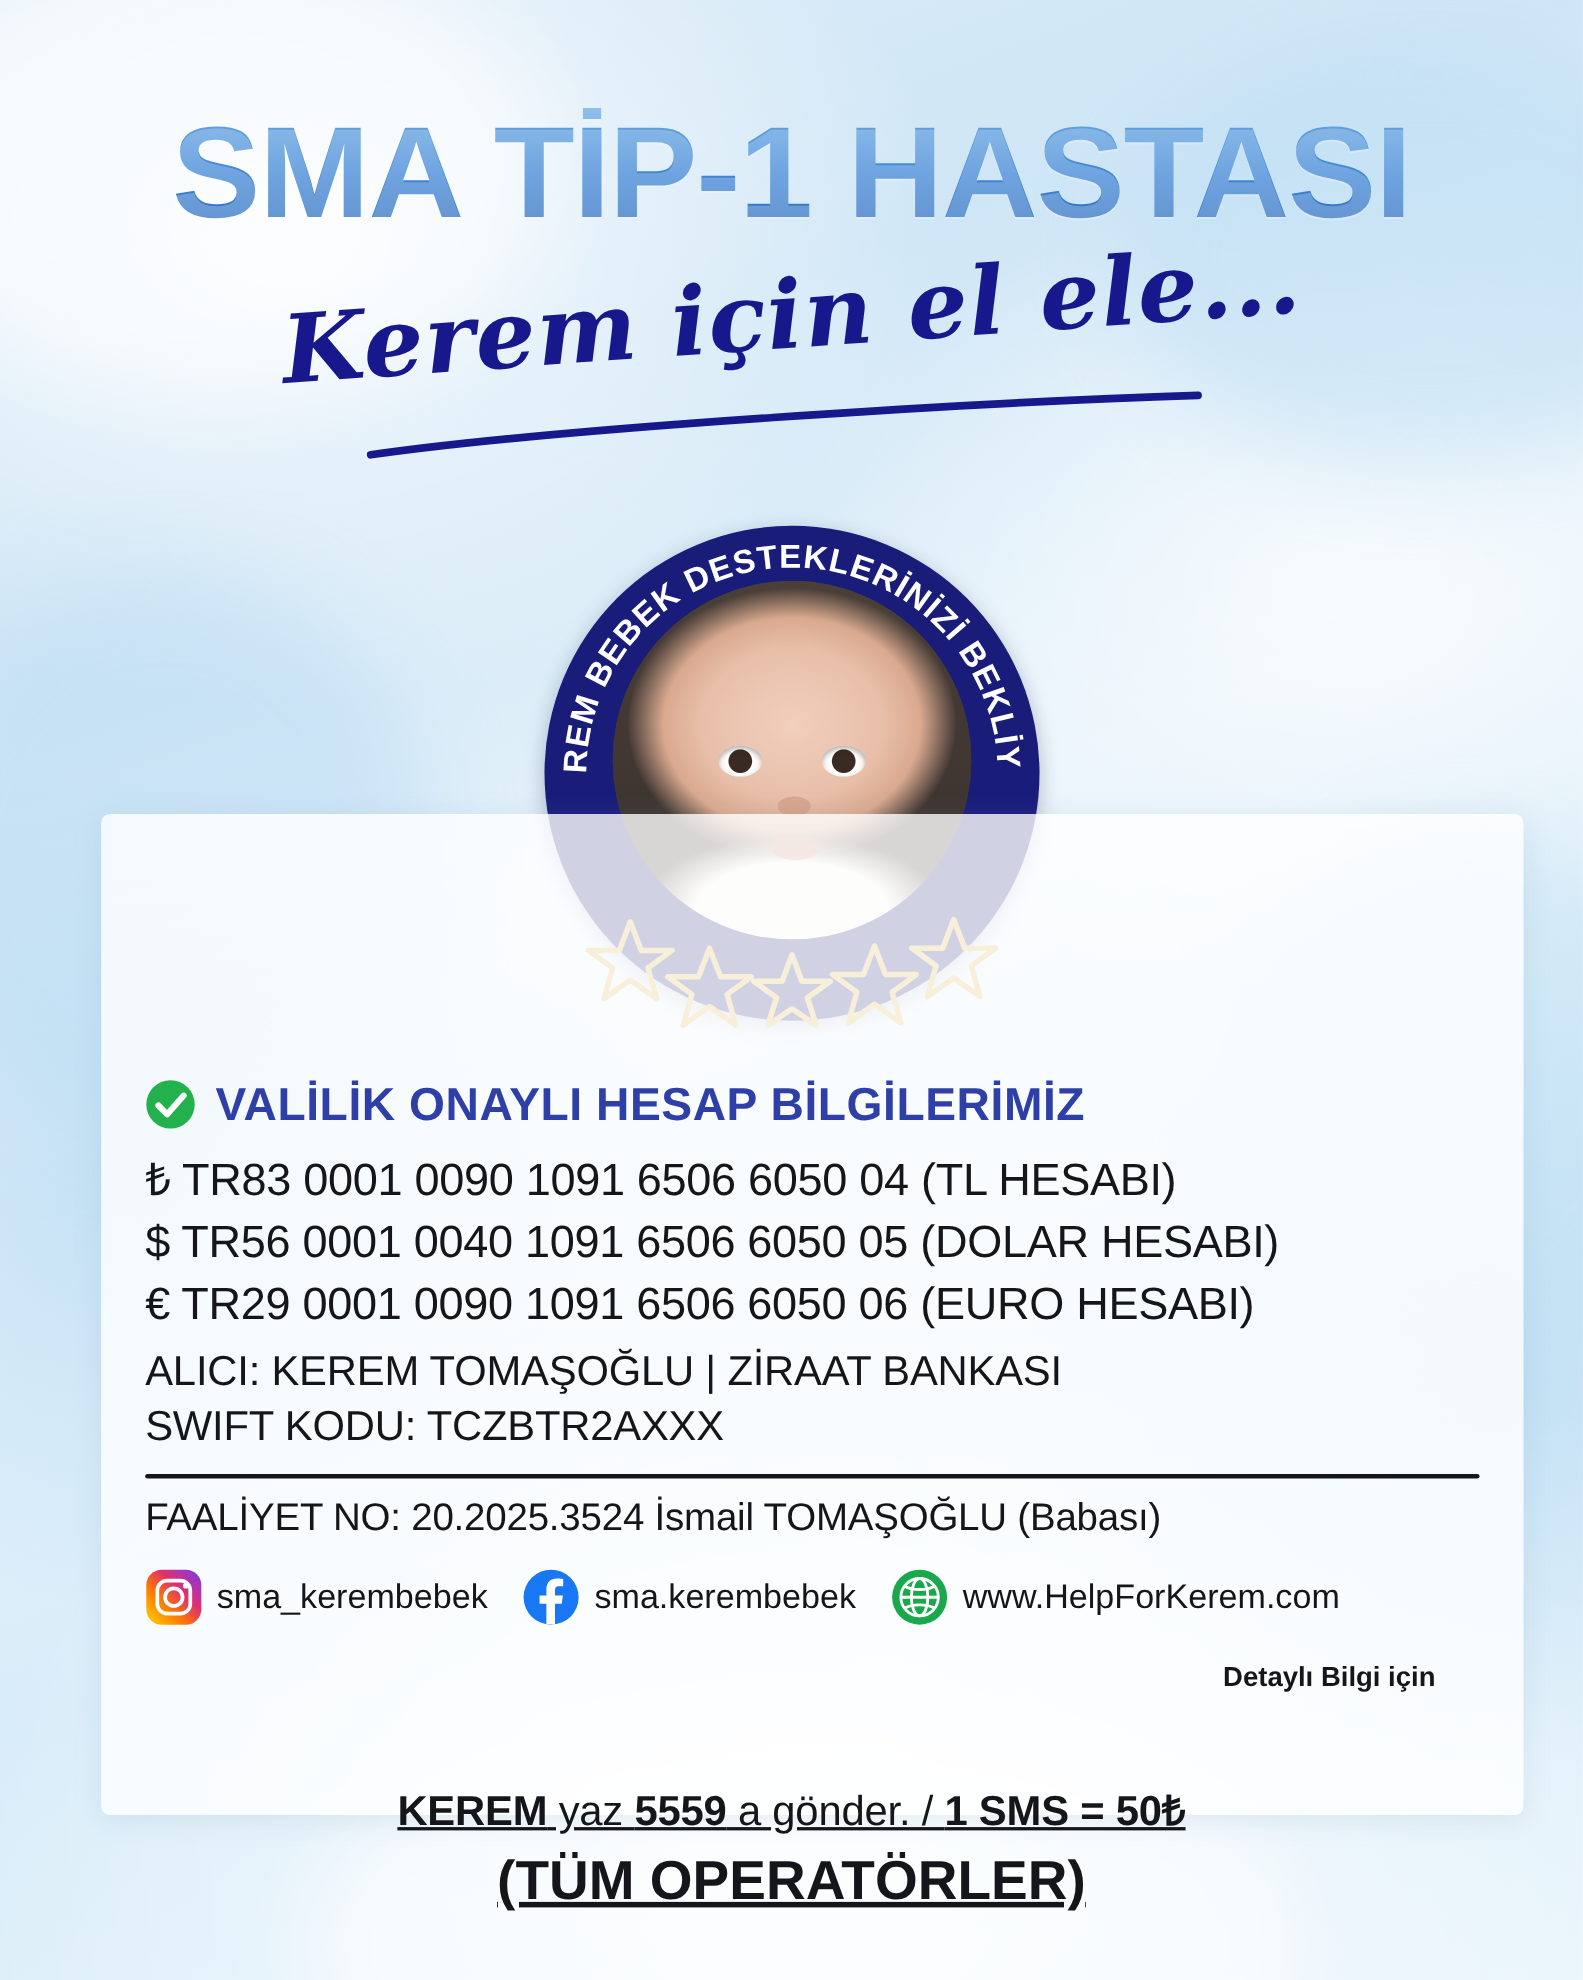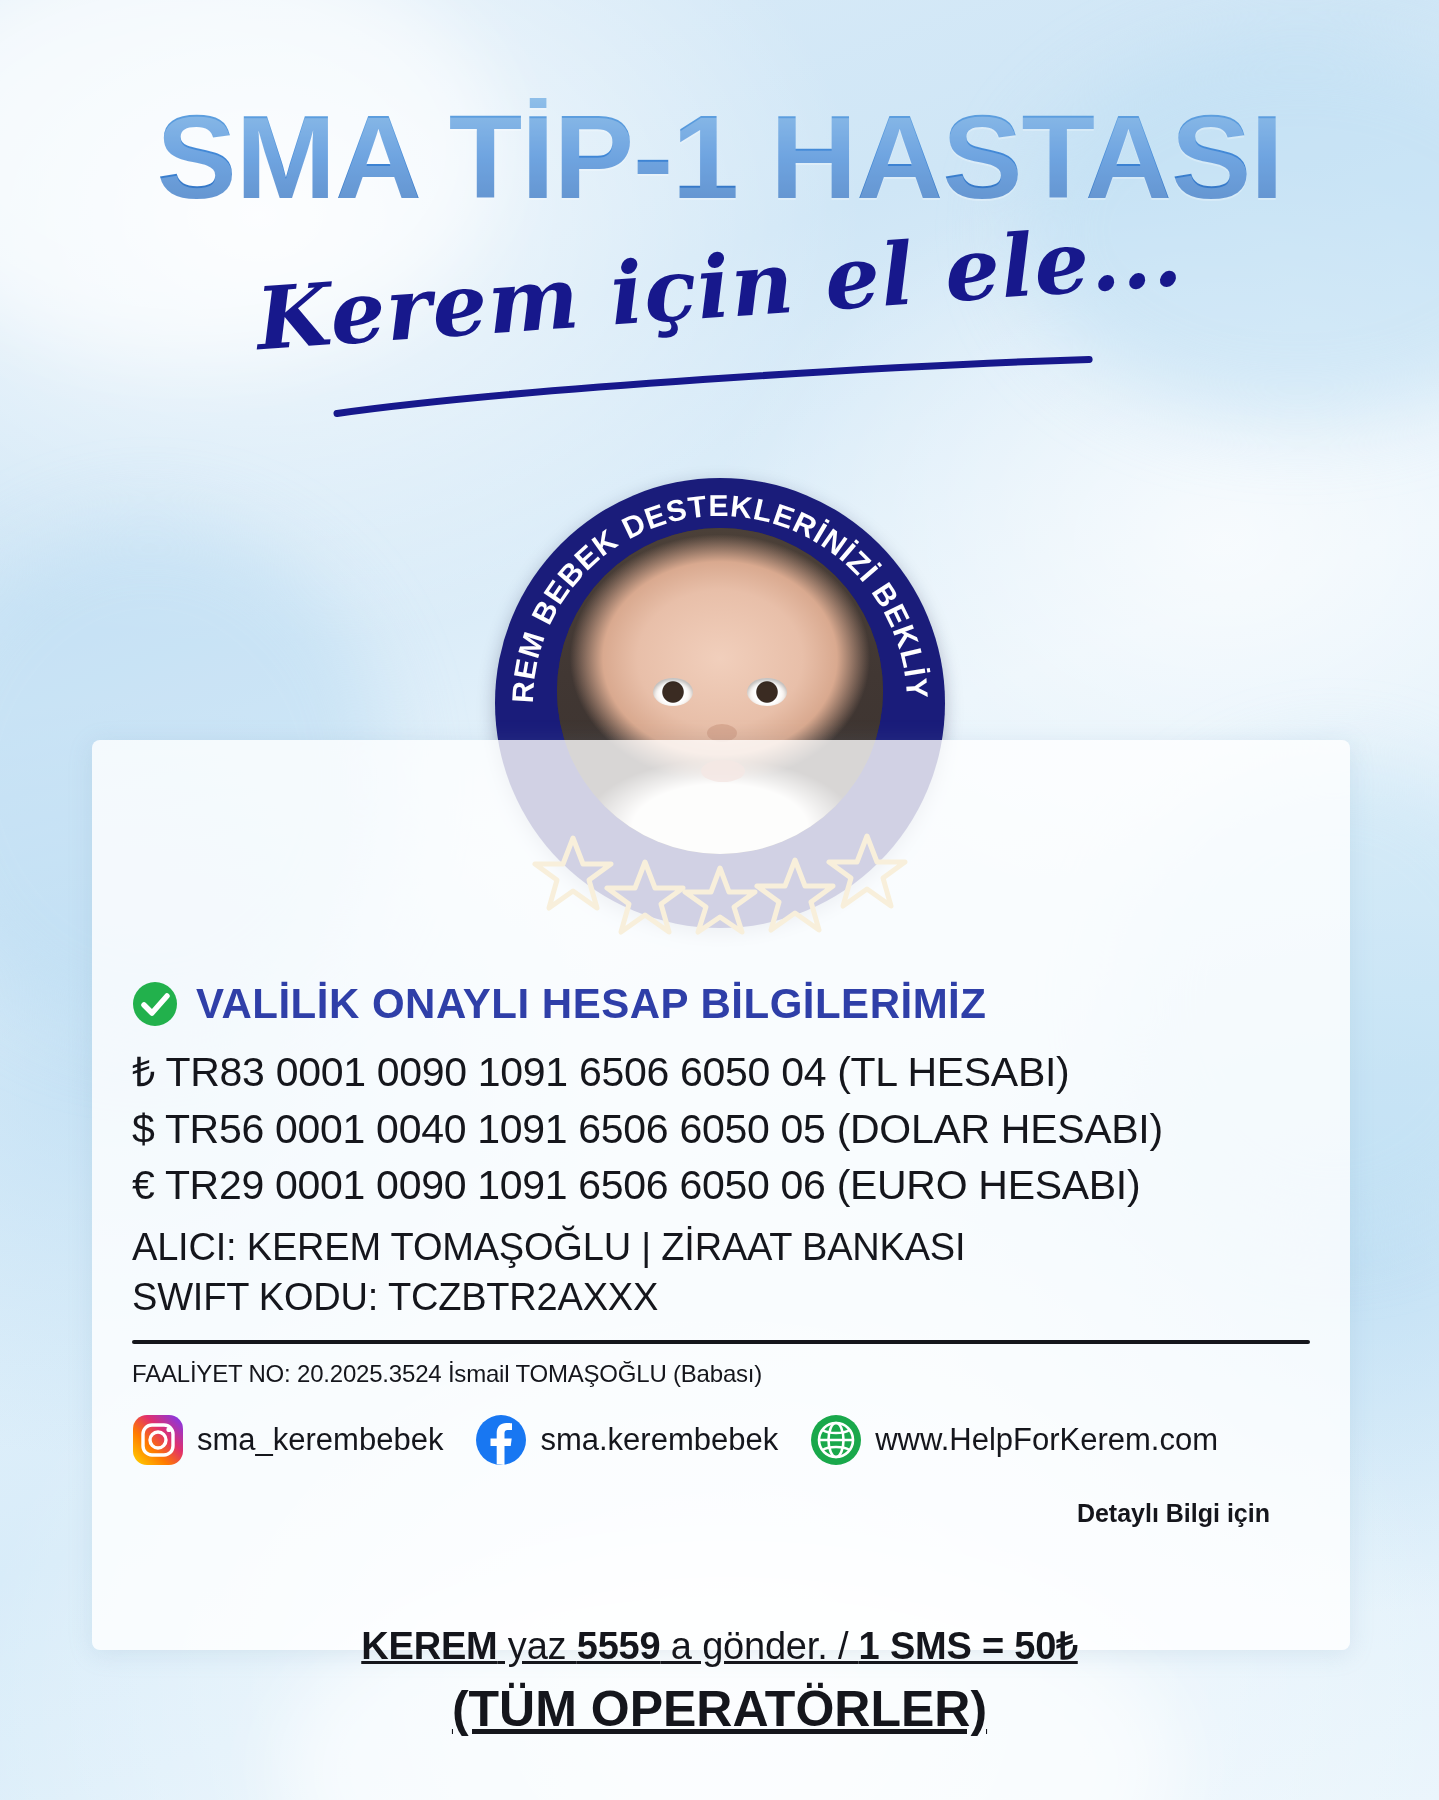--- a/index.html
+++ b/index.html
@@ -161,20 +161,21 @@
   
   .card {
     position: absolute;
     left: 92px;
     top: 740px;
     width: 1258px;
     height: 910px;
     background: rgba(255,255,255,0.80);
     border-radius: 8px;
     box-shadow: 0 4px 24px rgba(120,160,190,0.18);
+    padding-left: 35px;
   }
   .card-inner {
     position: absolute;
     left: 40px;
     right: 40px;
     top: 240px;
   }
   .row-title {
     display: flex;
     align-items: center;
@@ -210,21 +211,21 @@
     line-height: 1.32;
     letter-spacing: -0.2px;
   }
   .divider {
     margin: 18px 0 16px 0;
     height: 4px;
     background: #15161c;
     border-radius: 2px;
   }
   .faaliyet {
-    font-size: 24px;
+    font-size: 35px;
     color: #15161c;
     letter-spacing: -0.2px;
   }
   .socials {
     margin-top: 26px;
     display: flex;
     align-items: flex-start;
     gap: 18px;
     font-size: 31px;
     color: #15161c;

